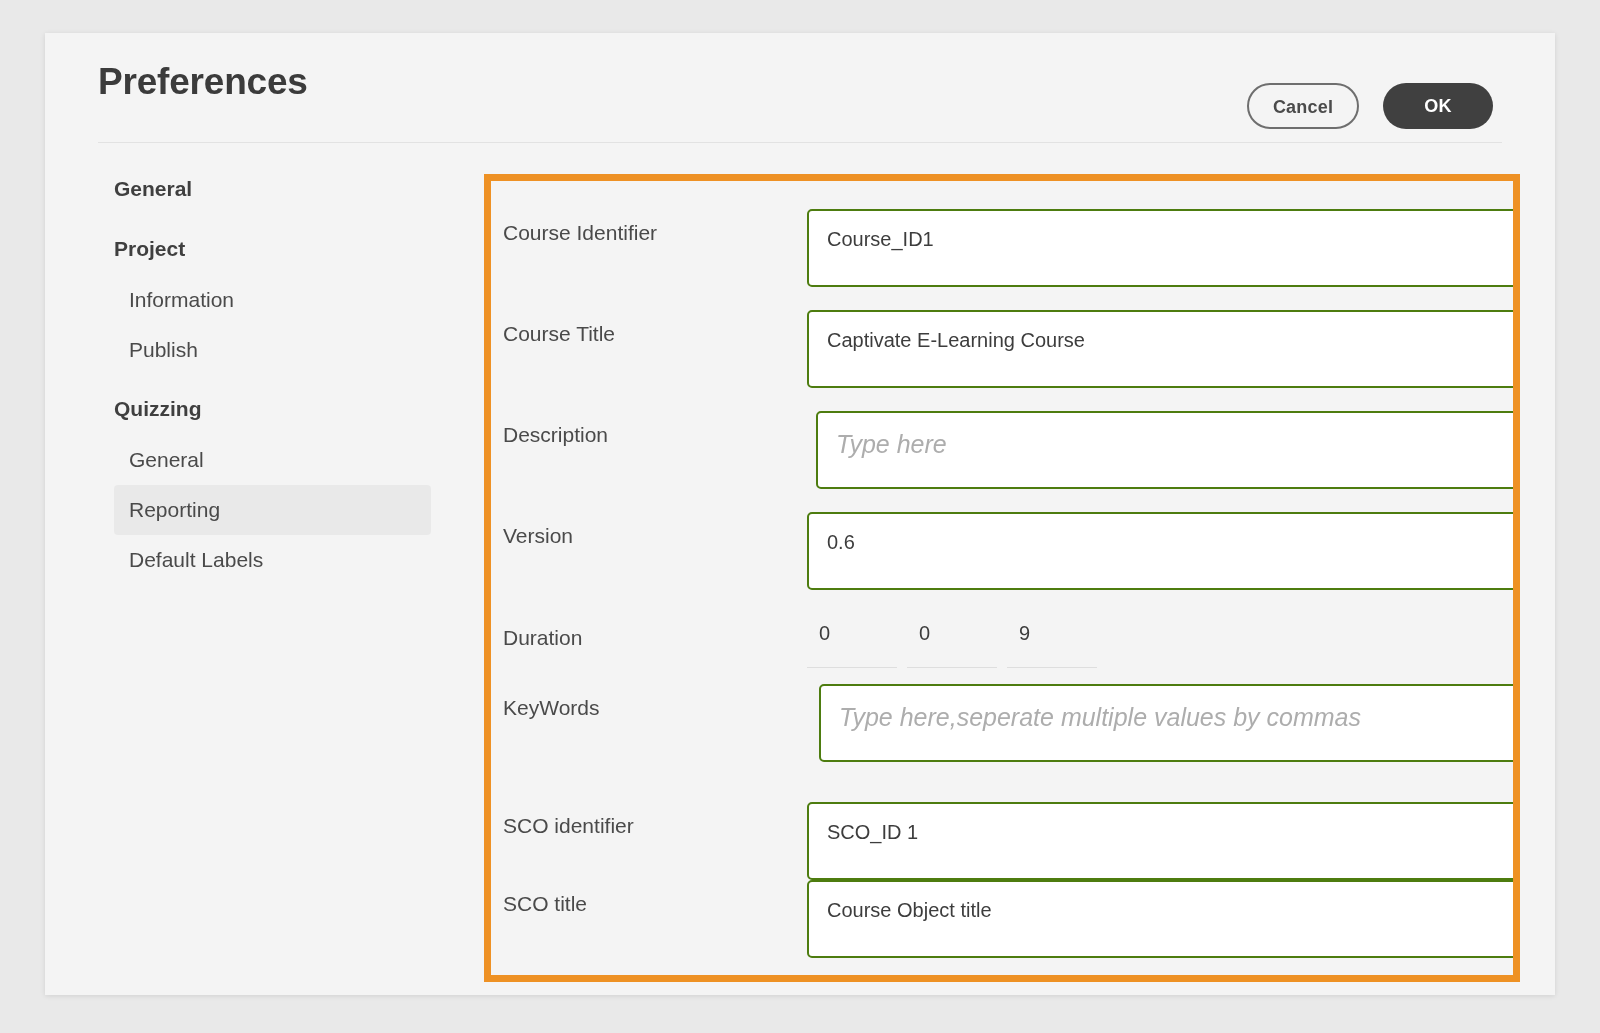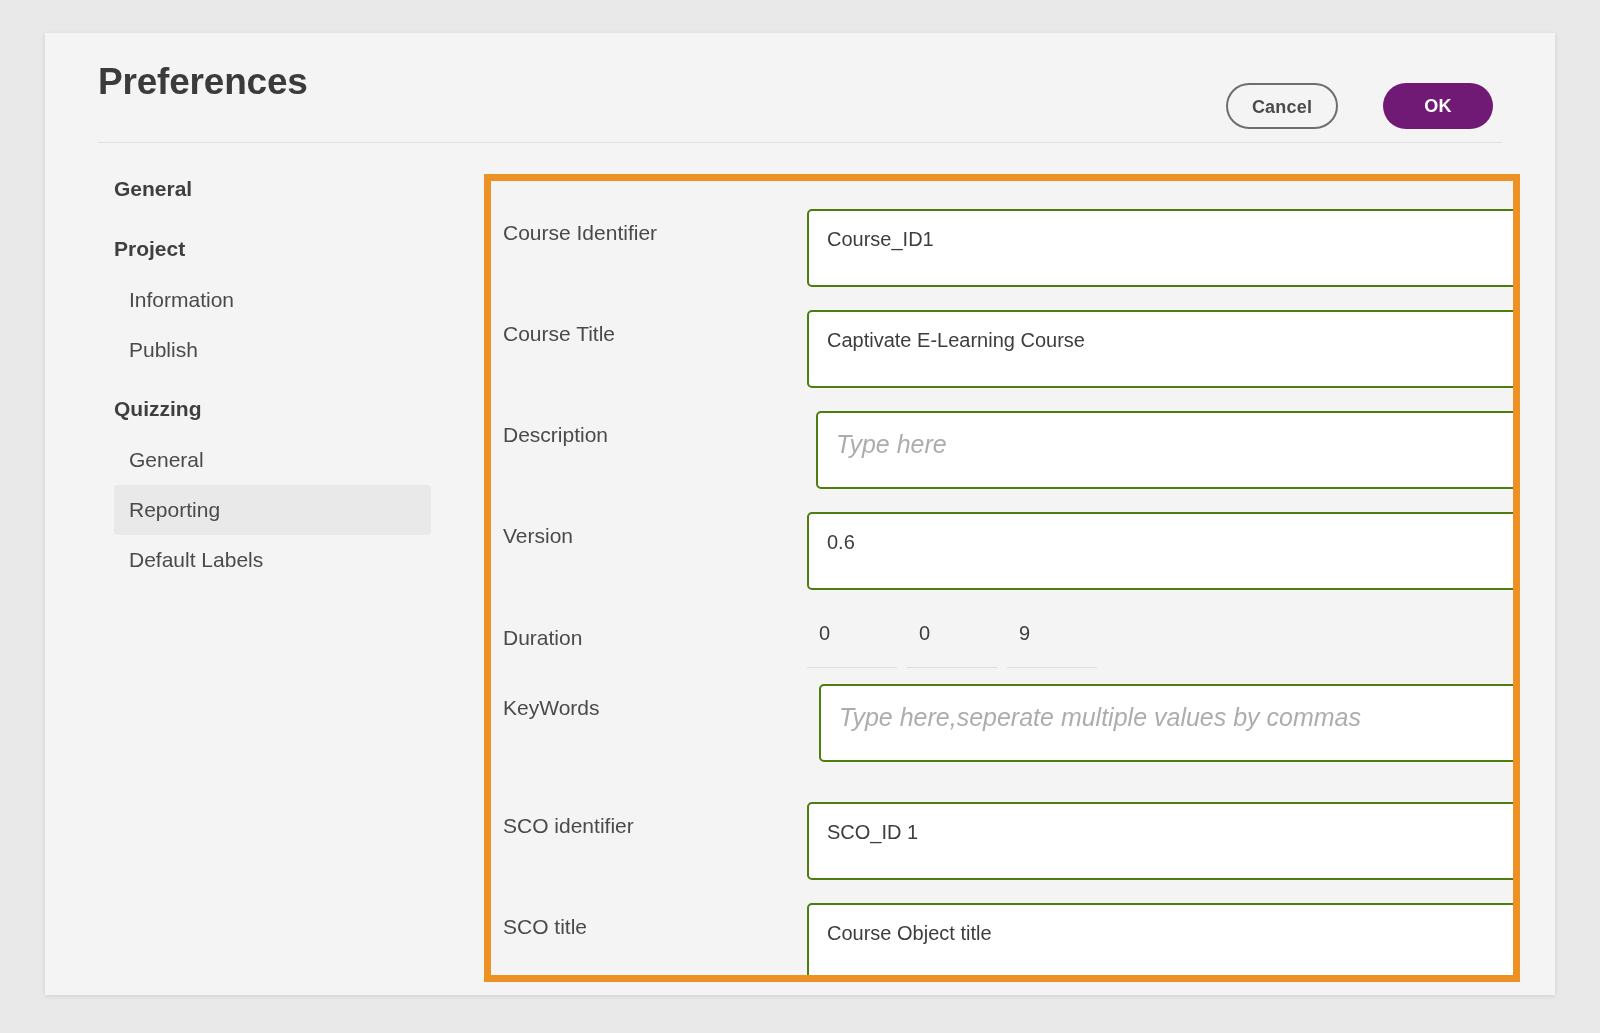--- a/index.html
+++ b/index.html
@@ -33,21 +33,21 @@
     font-size: 37px;
     font-weight: bold;
     color: #3b3b3b;
     letter-spacing: -0.2px;
   }
   #header-actions {
     position: absolute;
     right: 62px; top: 50px;
     display: flex;
     align-items: center;
-    gap: 45px;
+    gap: 24px;
   }
   .btn {
     border: none;
     cursor: pointer;
     font-family: "Liberation Sans", sans-serif;
     font-size: 18px;
     font-weight: bold;
     letter-spacing: 0.2px;
     border-radius: 24px;
     height: 46px;
@@ -56,21 +56,21 @@
     padding: 0;
   }
   #cancel-button {
     width: 112px;
     background: #f4f4f4;
     color: #4b4b4b;
     border: 2px solid #6e6e6e;
   }
   #ok-button {
     width: 110px;
-    background: #701a75;
+    background: #404040;
     color: #ffffff;
   }
   #header-divider {
     position: absolute;
     left: 53px; top: 109px;
     width: 1404px; height: 1px;
     background: #e2e2e2;
   }
 
   
@@ -229,21 +229,21 @@
       <div class="form-row" style="margin-top:16px;gap:12px;">
         <div class="field-label">KeyWords</div>
         <div class="field-input placeholder">Type here,seperate multiple values by commas</div>
       </div>
 
       <div class="form-row" style="margin-top:40px;">
         <div class="field-label">SCO identifier</div>
         <div class="field-input">SCO_ID 1</div>
       </div>
 
-      <div class="form-row" style="margin-top:23px;">
+      <div class="form-row" style="">
         <div class="field-label">SCO title</div>
         <div class="field-input">Course Object title</div>
       </div>
 
     </div>
   </div>
 
 </div>
 
 </body></html>

